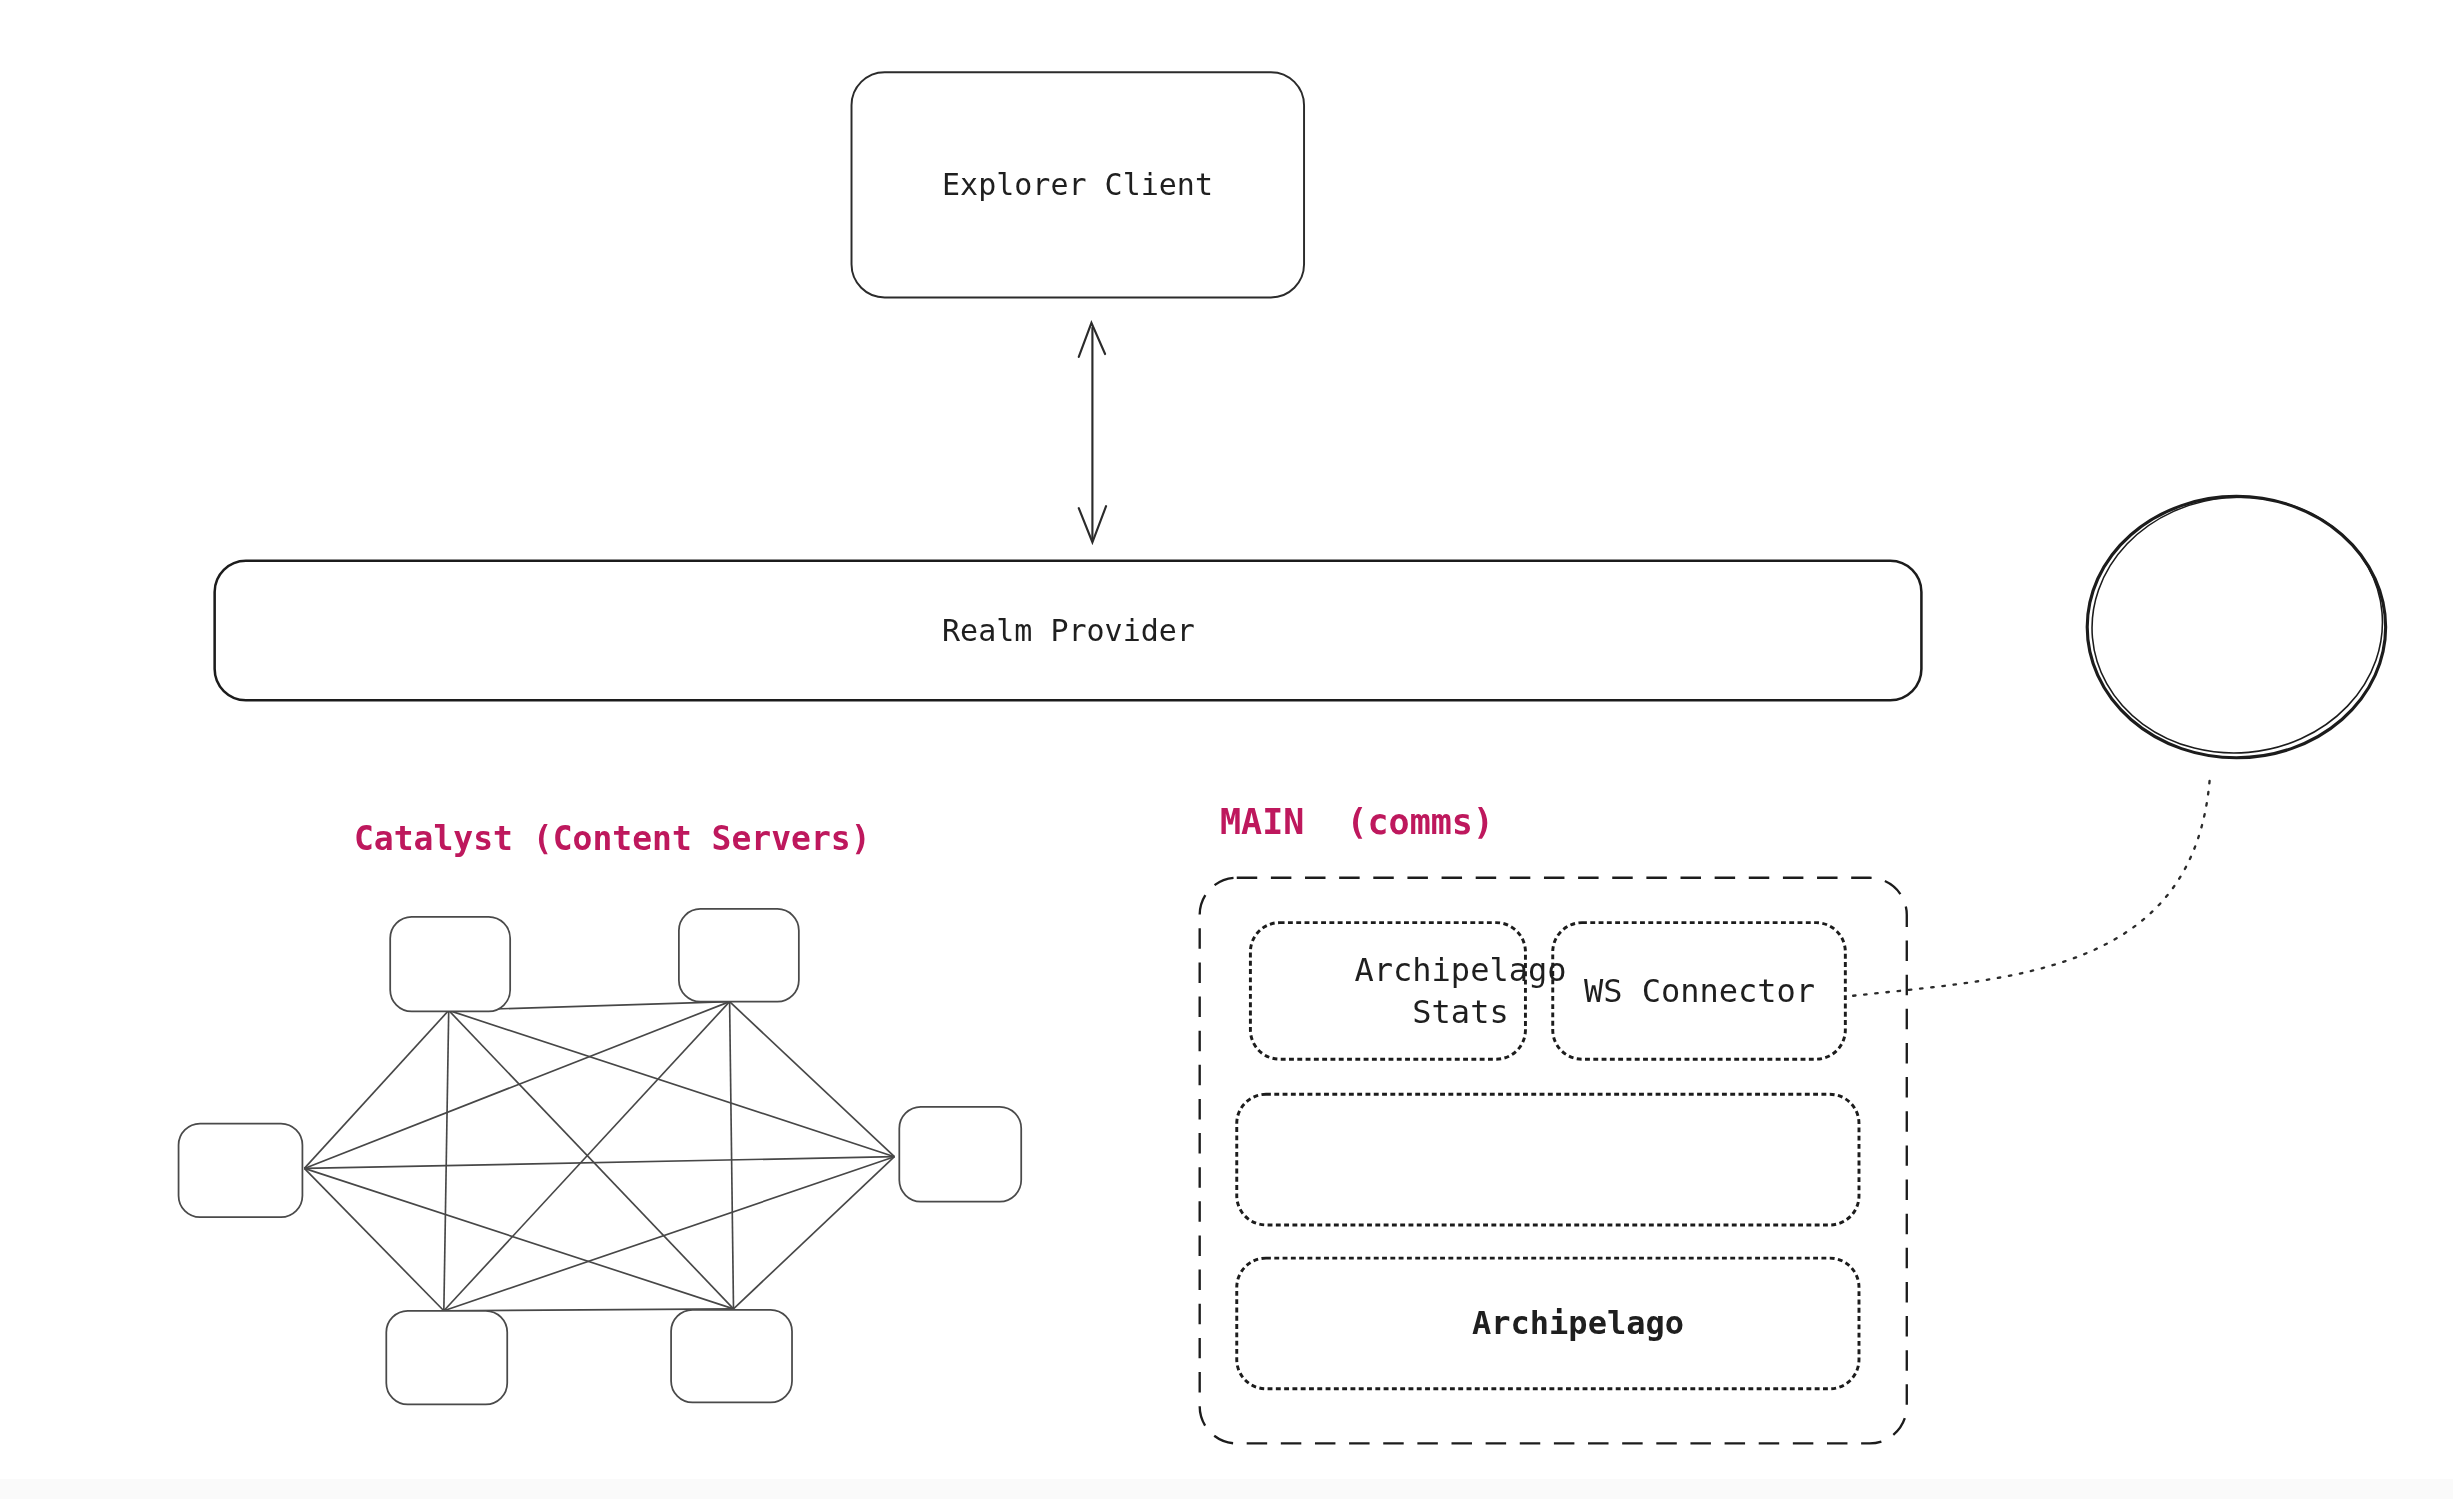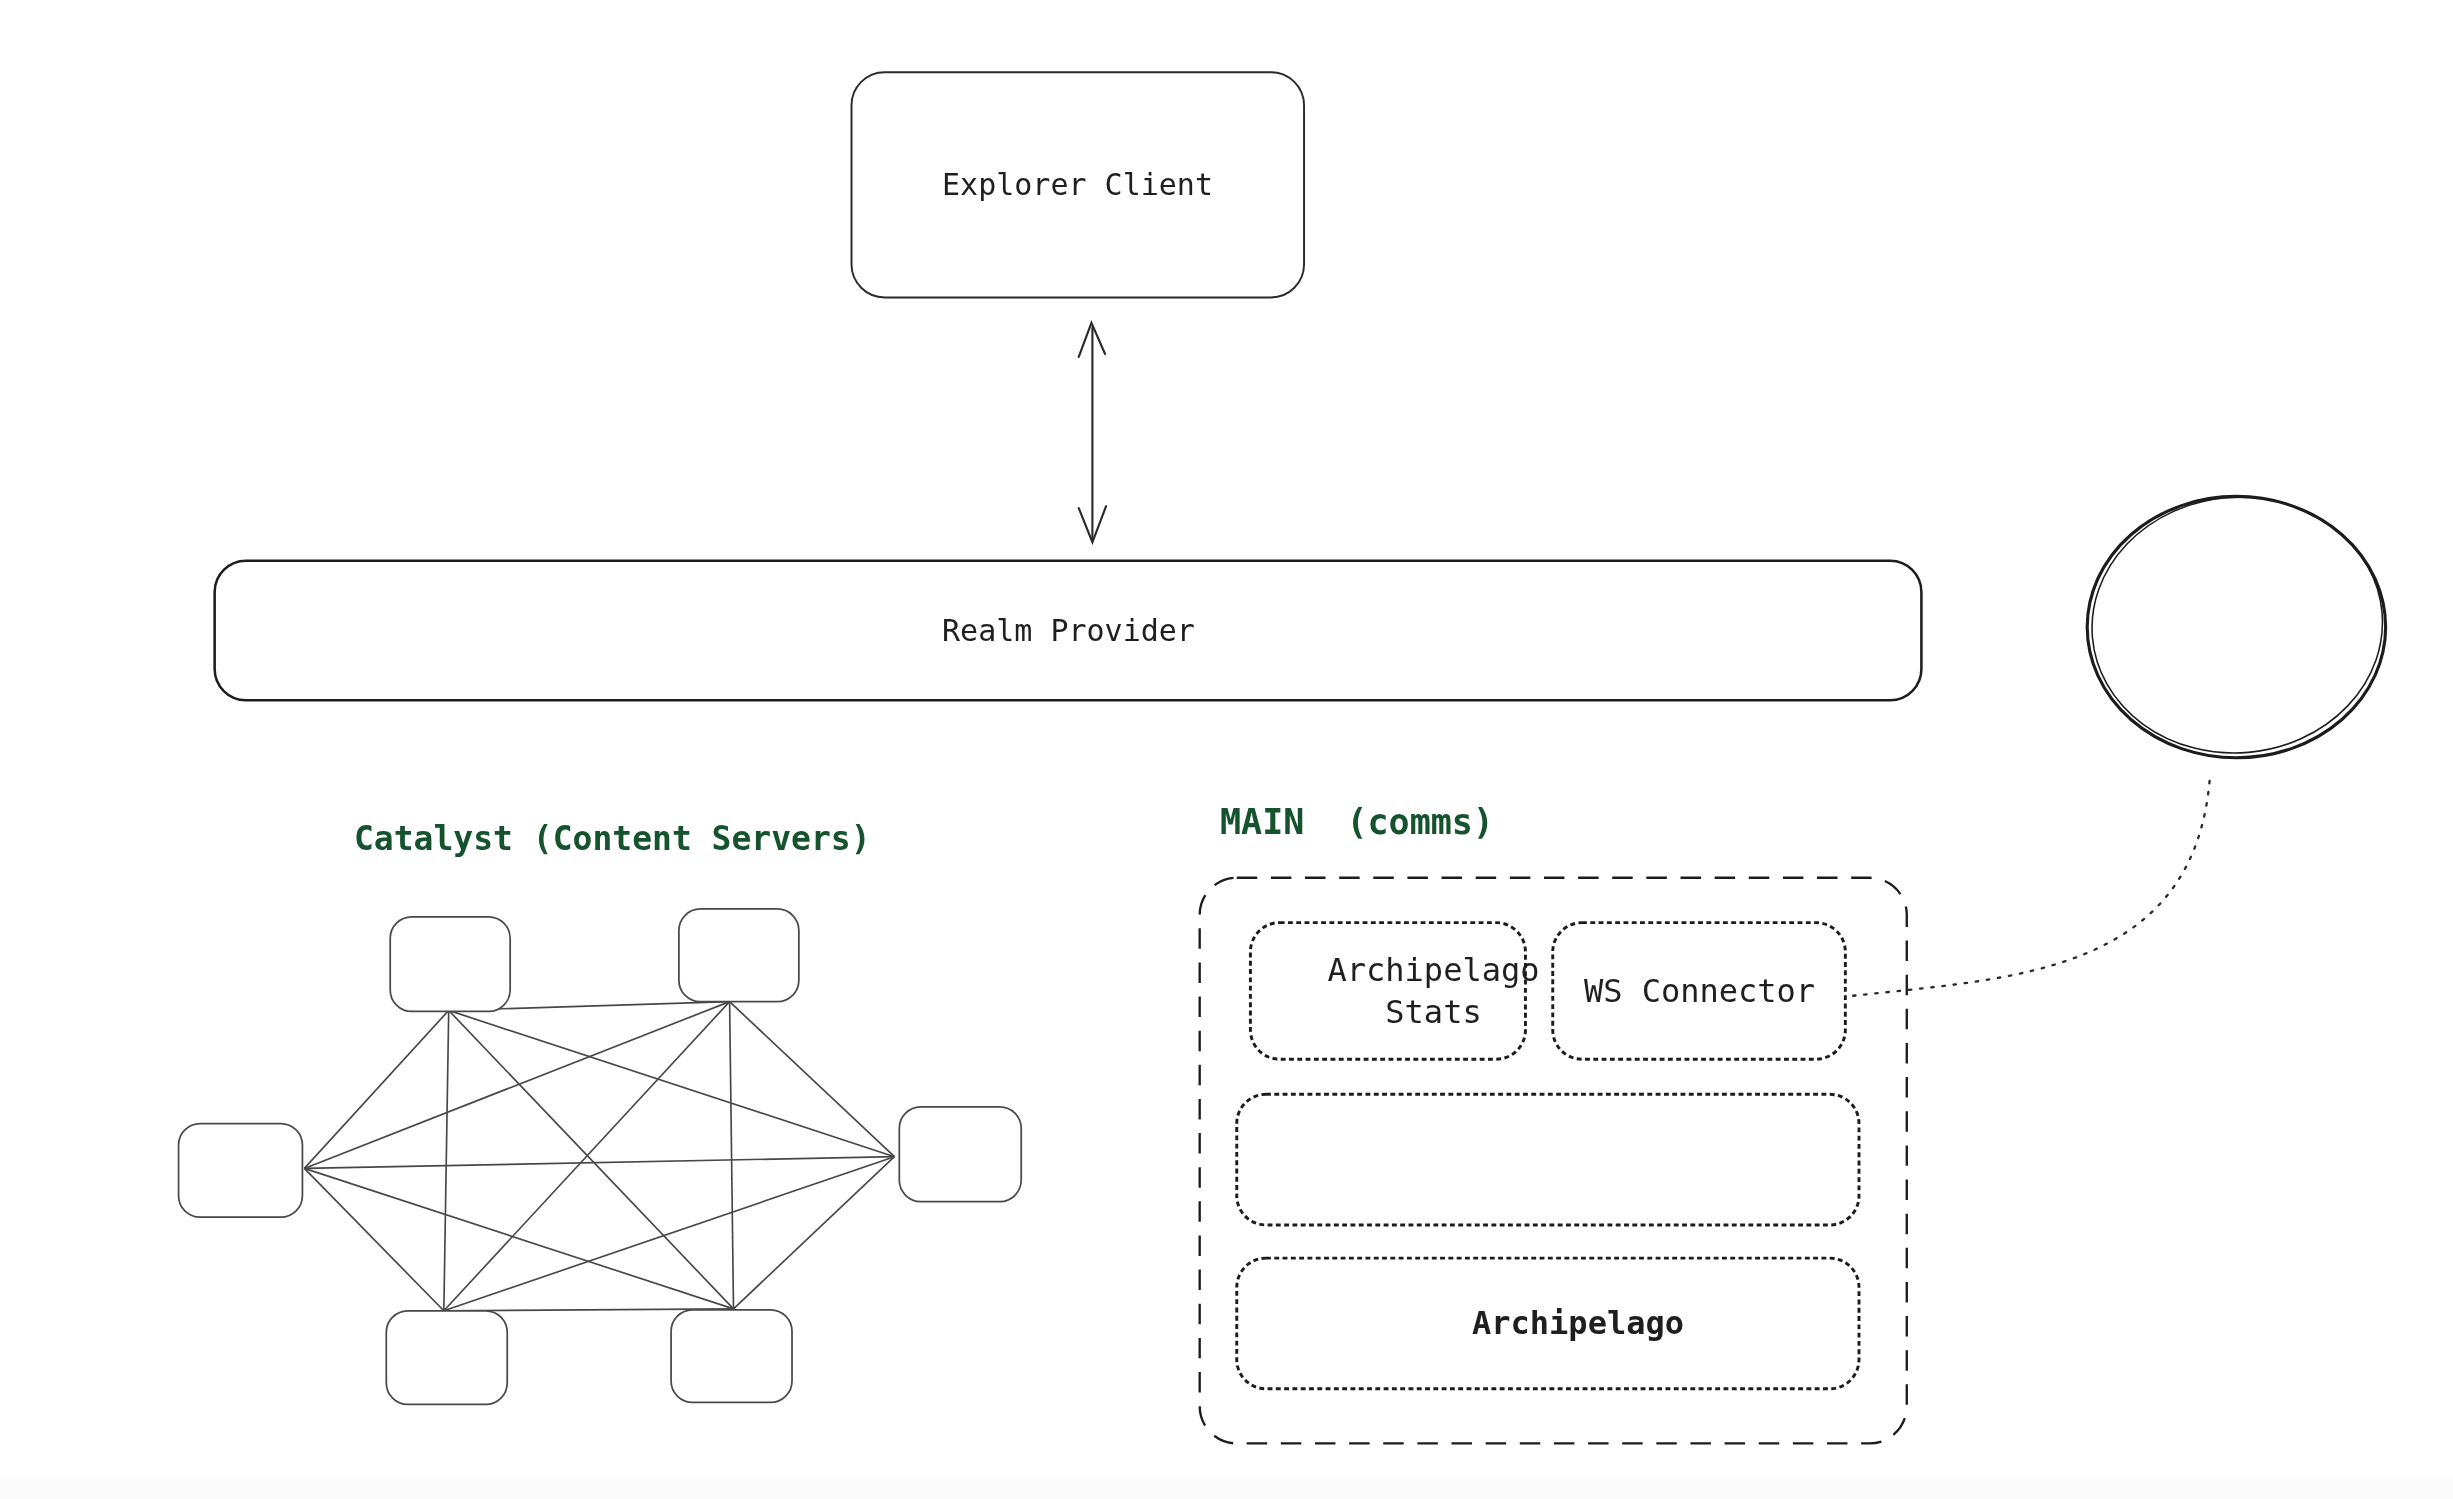--- a/index.html
+++ b/index.html
@@ -18,21 +18,21 @@
     text-align:center;
     color:#1f1f1f;
     line-height:1.3;
     pointer-events:none;
   }
   .lbl.box-label{font-size:32px;}
   .lbl.node-label{font-size:30px;}
   .title{
     position:absolute;
     font-weight:bold;
-    color:#14532d;
+    color:#be185d;
     white-space:pre;
   }
   .catalyst-title{left:354px;top:819px;font-size:33px;}
   .main-title{left:1220px;top:802px;font-size:35px;}
   .livekit-label{
     left:2097px;top:497px;width:281px;height:257px;
     font-family:"DejaVu Sans", sans-serif;
     font-size:23.4px;
   }
   .bottom-strip{
@@ -101,21 +101,21 @@
   </svg>
 
   <div class="lbl node-label" style="left:851px;top:72px;width:453px;height:225px;">Explorer Client</div>
 
   <div class="lbl node-label" style="left:215px;top:561px;width:1707px;height:139px;">Realm Provider</div>
 
   <div class="title catalyst-title">Catalyst (Content Servers)</div>
 
   <div class="title main-title">MAIN  (comms)</div>
 
-  <div class="lbl box-label" style="left:1296px;top:923px;width:275px;height:137px;">Archipelago Stats</div>
+  <div class="lbl box-label" style="left:1323px;top:923px;width:275px;height:137px;">Archipelago Stats</div>
 
   <div class="lbl box-label" style="left:1553px;top:923px;width:293px;height:137px;">WS Connector</div>
 
 
   <div class="lbl box-label" style="left:1267px;top:1258px;width:622px;height:131px;font-weight:bold;">Archipelago</div>
 
 
   <div class="bottom-strip"></div>
 </div>
 

